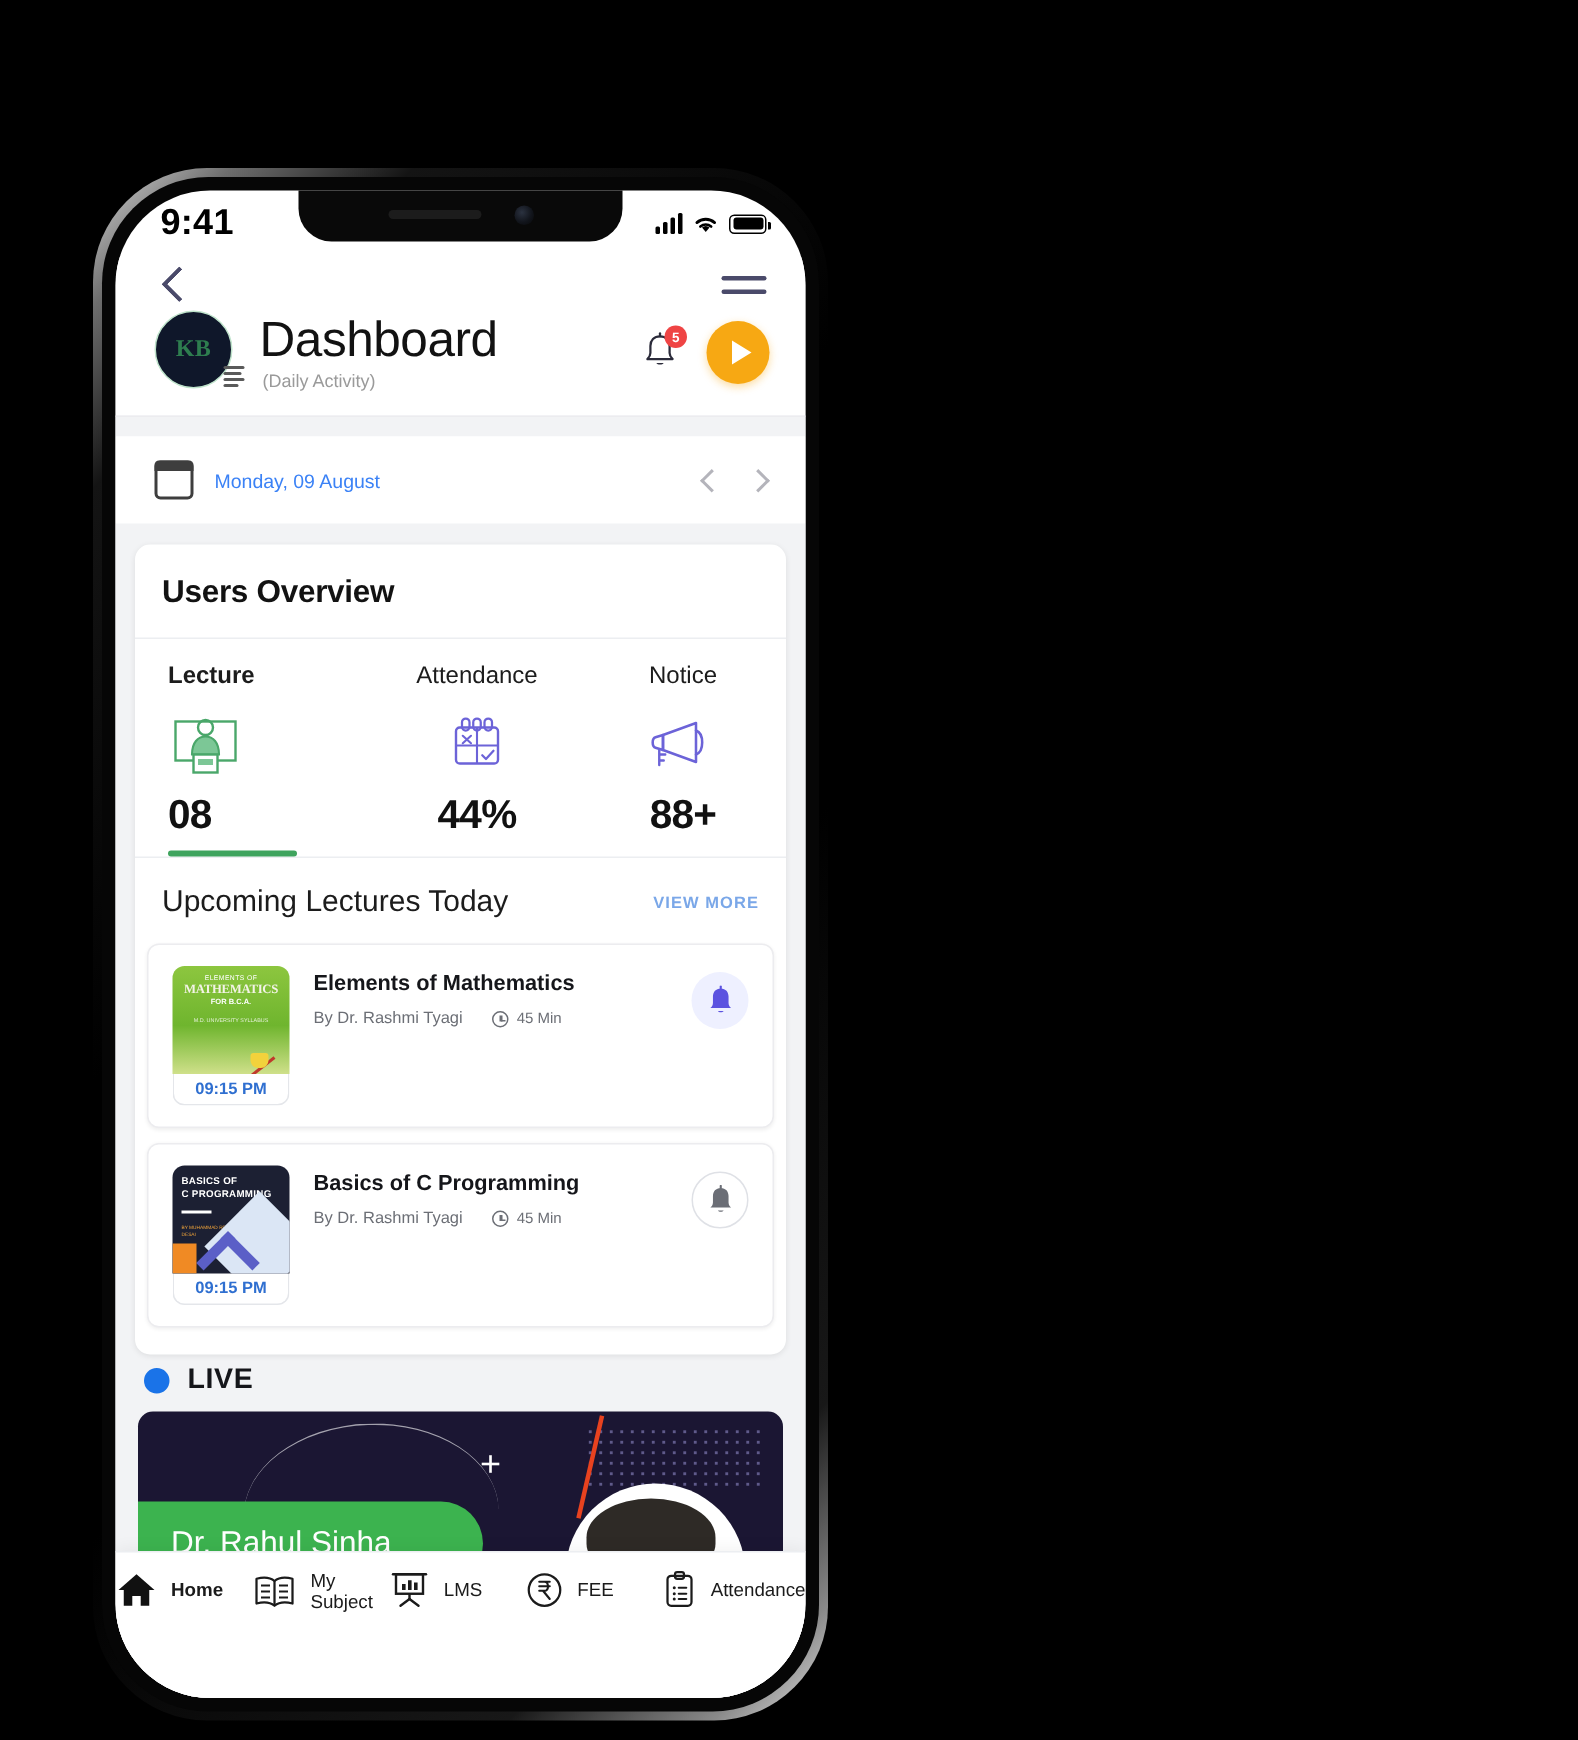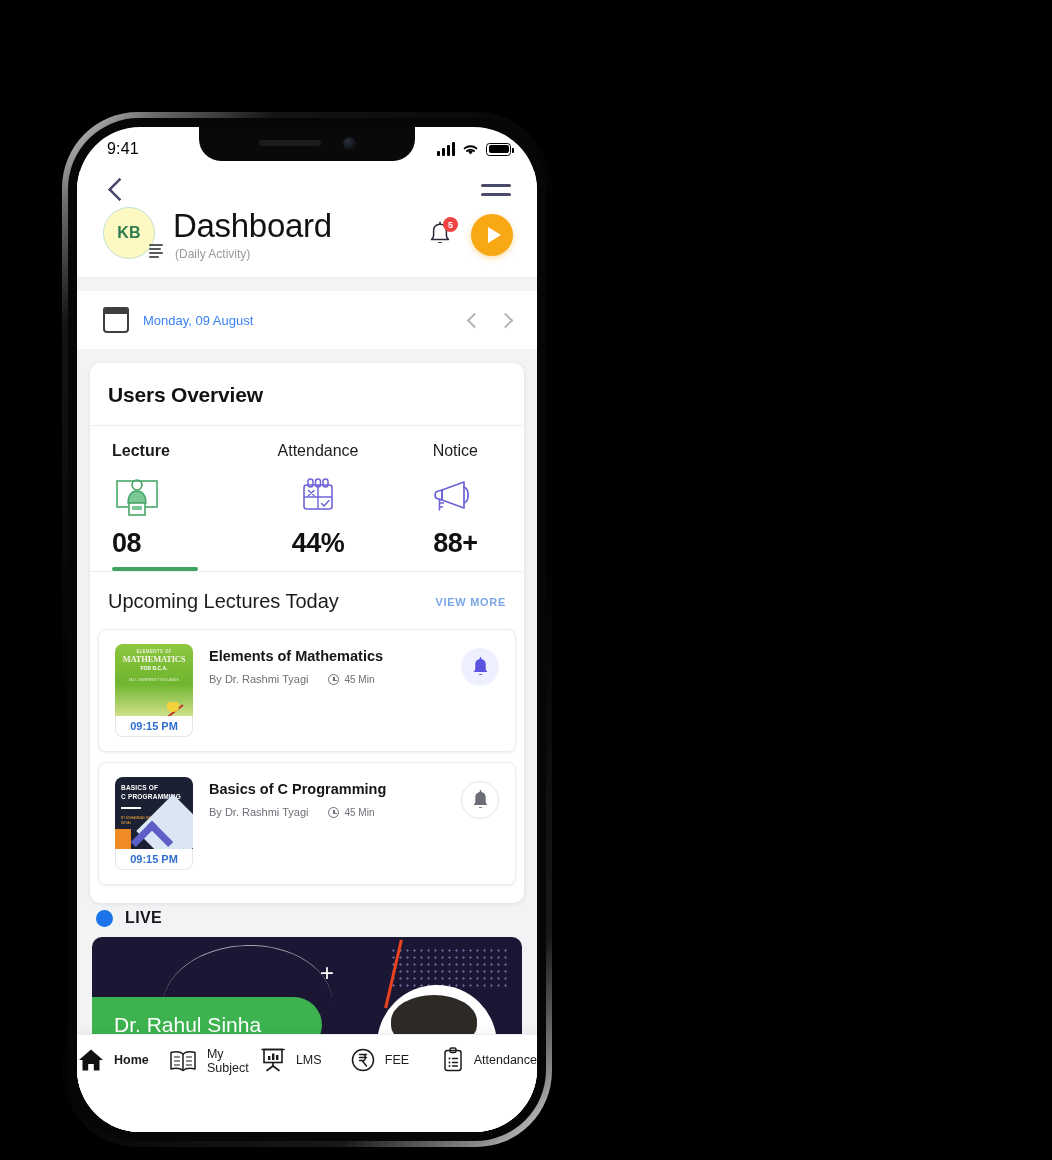--- a/index.html
+++ b/index.html
@@ -58,21 +58,21 @@
   .camera  { width: 13px; height: 13px; border-radius: 50%;
              background: radial-gradient(circle at 38% 36%, #2b3240 0%, #12151c 55%, #060607 100%); }
 
   
   .statusbar {
     position: relative; z-index: 30;
     height: 44px; padding: 0 26px 0 30px;
     display: flex; align-items: center; justify-content: space-between;
     color: #000;
   }
-  .status-time { font-size: 16px; font-weight: 400; letter-spacing: .2px; }
+  .status-time { font-size: 24px; font-weight: 700; letter-spacing: .2px; }
   .status-right { display: flex; align-items: center; gap: 7px; }
   .bars { display: flex; align-items: flex-end; gap: 2px; height: 13px; }
   .bars i { display:block; width: 3px; background:#000; border-radius: 1px; }
   .bars i:nth-child(1){ height: 5px; }
   .bars i:nth-child(2){ height: 8px; }
   .bars i:nth-child(3){ height: 11px; }
   .bars i:nth-child(4){ height: 14px; }
   .battery { width: 25px; height: 13px; border: 1.6px solid #000; border-radius: 3.5px; position: relative; }
   .battery::after { content:""; position:absolute; right:-4px; top:4px; width:2px; height:5px; background:#000; border-radius:0 1px 1px 0; }
   .battery i { position:absolute; left:1.5px; top:1.5px; bottom:1.5px; right:1.5px; background:#000; border-radius:2px; }
@@ -91,23 +91,23 @@
   }
   .hamburger { width: 30px; display:flex; flex-direction:column; gap:6px; cursor:pointer; }
   .hamburger span { display:block; height:3px; border-radius:2px; background:#4a4a6a; }
   .hamburger span:first-child { width:100%; }
   .hamburger span:last-child { width:100%; }
 
   .header-row { padding: 4px 24px 0 26px; display:flex; align-items:center; }
   .avatar-wrap { position: relative; width: 56px; height: 56px; flex:none; }
   .avatar {
     width: 52px; height: 52px; border-radius: 50%;
-    background: #fef9c3; border: 1px solid #bfe3cb;
+    background: #0f172a; border: 1px solid #bfe3cb;
     display:flex; align-items:center; justify-content:center;
-    font-size: 16px; font-weight: 700; color:#2e7d4f; letter-spacing:.3px;
+    font-size: 16px; font-weight: 700; color:#2e7d4f; letter-spacing:.3px;font-family:Liberation Serif, serif;
   }
   .avatar-lines { position:absolute; right:-4px; bottom:5px; display:flex; flex-direction:column; gap:2px; }
   .avatar-lines i { display:block; height:2px; background:#5a5a5a; border-radius:1px; }
   .avatar-lines i:nth-child(1){ width:14px; }
   .avatar-lines i:nth-child(2){ width:12px; }
   .avatar-lines i:nth-child(3){ width:14px; }
   .avatar-lines i:nth-child(4){ width:10px; }
 
   .titles { margin-left: 14px; flex: 1 1 auto; }
   .page-title { font-size: 33px; font-weight: 400; color:#121212; line-height: 1.05; letter-spacing:-.3px; }
@@ -201,21 +201,21 @@
   .lec-dur { display:flex; align-items:center; gap:5px; font-size:10px; color:#6c6f76; }
   .clock { width:11px; height:11px; border:1.4px solid #6c6f76; border-radius:50%; position:relative; flex:none; }
   .clock::before { content:""; position:absolute; left:4px; top:2px; width:1.2px; height:4px; background:#6c6f76; }
   .clock::after  { content:""; position:absolute; left:4.5px; top:5px; width:3.4px; height:1.2px; background:#6c6f76; }
   .bell-circle { width:38px; height:38px; border-radius:50%; display:flex; align-items:center; justify-content:center; flex:none; margin-top:4px; cursor:pointer; }
   .bell-circle.active { background:#eef0ff; }
   .bell-circle.plain { border:1px solid #dfe1e6; background:#fff; }
 
   .live-row { display:flex; align-items:center; gap:12px; padding: 6px 6px 10px 6px; }
   .live-dot { width:17px; height:17px; border-radius:50%; background:#1a73e8; }
-  .live-text { font-size:16px; font-weight:600; color:#15161a; letter-spacing:.4px; }
+  .live-text { font-size:19px; font-weight:600; color:#15161a; letter-spacing:.4px; }
   .live-banner {
     height:110px; border-radius:10px 10px 0 0; background:#1b1633; position:relative; overflow:hidden;
     margin: 0 2px;
   }
   .live-banner .arcline { position:absolute; left:70px; top:8px; width:170px; height:90px; border-top:1.4px solid #ffffff99; border-radius:50%/60px 60px 0 0; transform:rotate(-2deg); }
   .live-banner .plus { position:absolute; left:228px; top:22px; color:#fff; font-size:24px; font-weight:300; }
   .live-banner .redline { position:absolute; left:300px; top:2px; width:3px; height:70px; background:#e8421f; transform:rotate(13deg); }
   .live-banner .head { position:absolute; left:285px; top:48px; width:120px; height:120px; border-radius:50%; background:#fff; overflow:hidden; }
   .live-banner .hair { position:absolute; left:14px; top:10px; width:86px; height:52px; border-radius:50% 50% 42% 42%; background:#2e2a26; }
   .live-banner .dots { position:absolute; right:12px; top:10px; width:120px; height:44px;

